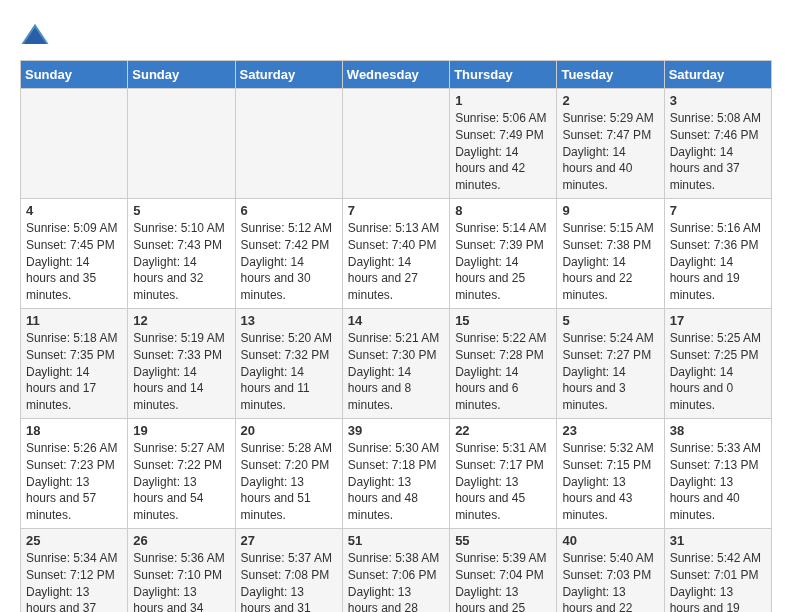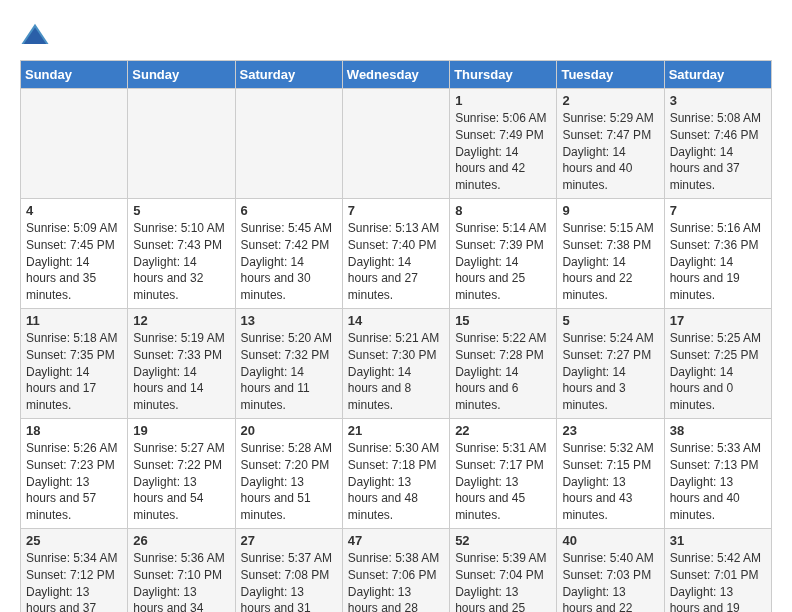--- a/index.html
+++ b/index.html
@@ -163,21 +163,21 @@
         </td>
         <td>
           <span class="day-number">5</span>
           <div class="day-detail">Sunrise: 5:10 AM
 Sunset: 7:43 PM
 Daylight: 14 hours
 and 32 minutes.</div>
         </td>
         <td>
           <span class="day-number">6</span>
-          <div class="day-detail">Sunrise: 5:45 AM
+          <div class="day-detail">Sunrise: 5:12 AM
 Sunset: 7:42 PM
 Daylight: 14 hours
 and 30 minutes.</div>
         </td>
         <td>
           <span class="day-number">7</span>
           <div class="day-detail">Sunrise: 5:13 AM
 Sunset: 7:40 PM
 Daylight: 14 hours
 and 27 minutes.</div>
@@ -271,21 +271,21 @@
 and 54 minutes.</div>
         </td>
         <td>
           <span class="day-number">20</span>
           <div class="day-detail">Sunrise: 5:28 AM
 Sunset: 7:20 PM
 Daylight: 13 hours
 and 51 minutes.</div>
         </td>
         <td>
-          <span class="day-number">21</span>
+          <span class="day-number">39</span>
           <div class="day-detail">Sunrise: 5:30 AM
 Sunset: 7:18 PM
 Daylight: 13 hours
 and 48 minutes.</div>
         </td>
         <td>
           <span class="day-number">22</span>
           <div class="day-detail">Sunrise: 5:31 AM
 Sunset: 7:17 PM
 Daylight: 13 hours
@@ -322,28 +322,28 @@
 and 34 minutes.</div>
         </td>
         <td>
           <span class="day-number">27</span>
           <div class="day-detail">Sunrise: 5:37 AM
 Sunset: 7:08 PM
 Daylight: 13 hours
 and 31 minutes.</div>
         </td>
         <td>
-          <span class="day-number">47</span>
+          <span class="day-number">51</span>
           <div class="day-detail">Sunrise: 5:38 AM
 Sunset: 7:06 PM
 Daylight: 13 hours
 and 28 minutes.</div>
         </td>
         <td>
-          <span class="day-number">52</span>
+          <span class="day-number">55</span>
           <div class="day-detail">Sunrise: 5:39 AM
 Sunset: 7:04 PM
 Daylight: 13 hours
 and 25 minutes.</div>
         </td>
         <td>
           <span class="day-number">40</span>
           <div class="day-detail">Sunrise: 5:40 AM
 Sunset: 7:03 PM
 Daylight: 13 hours

